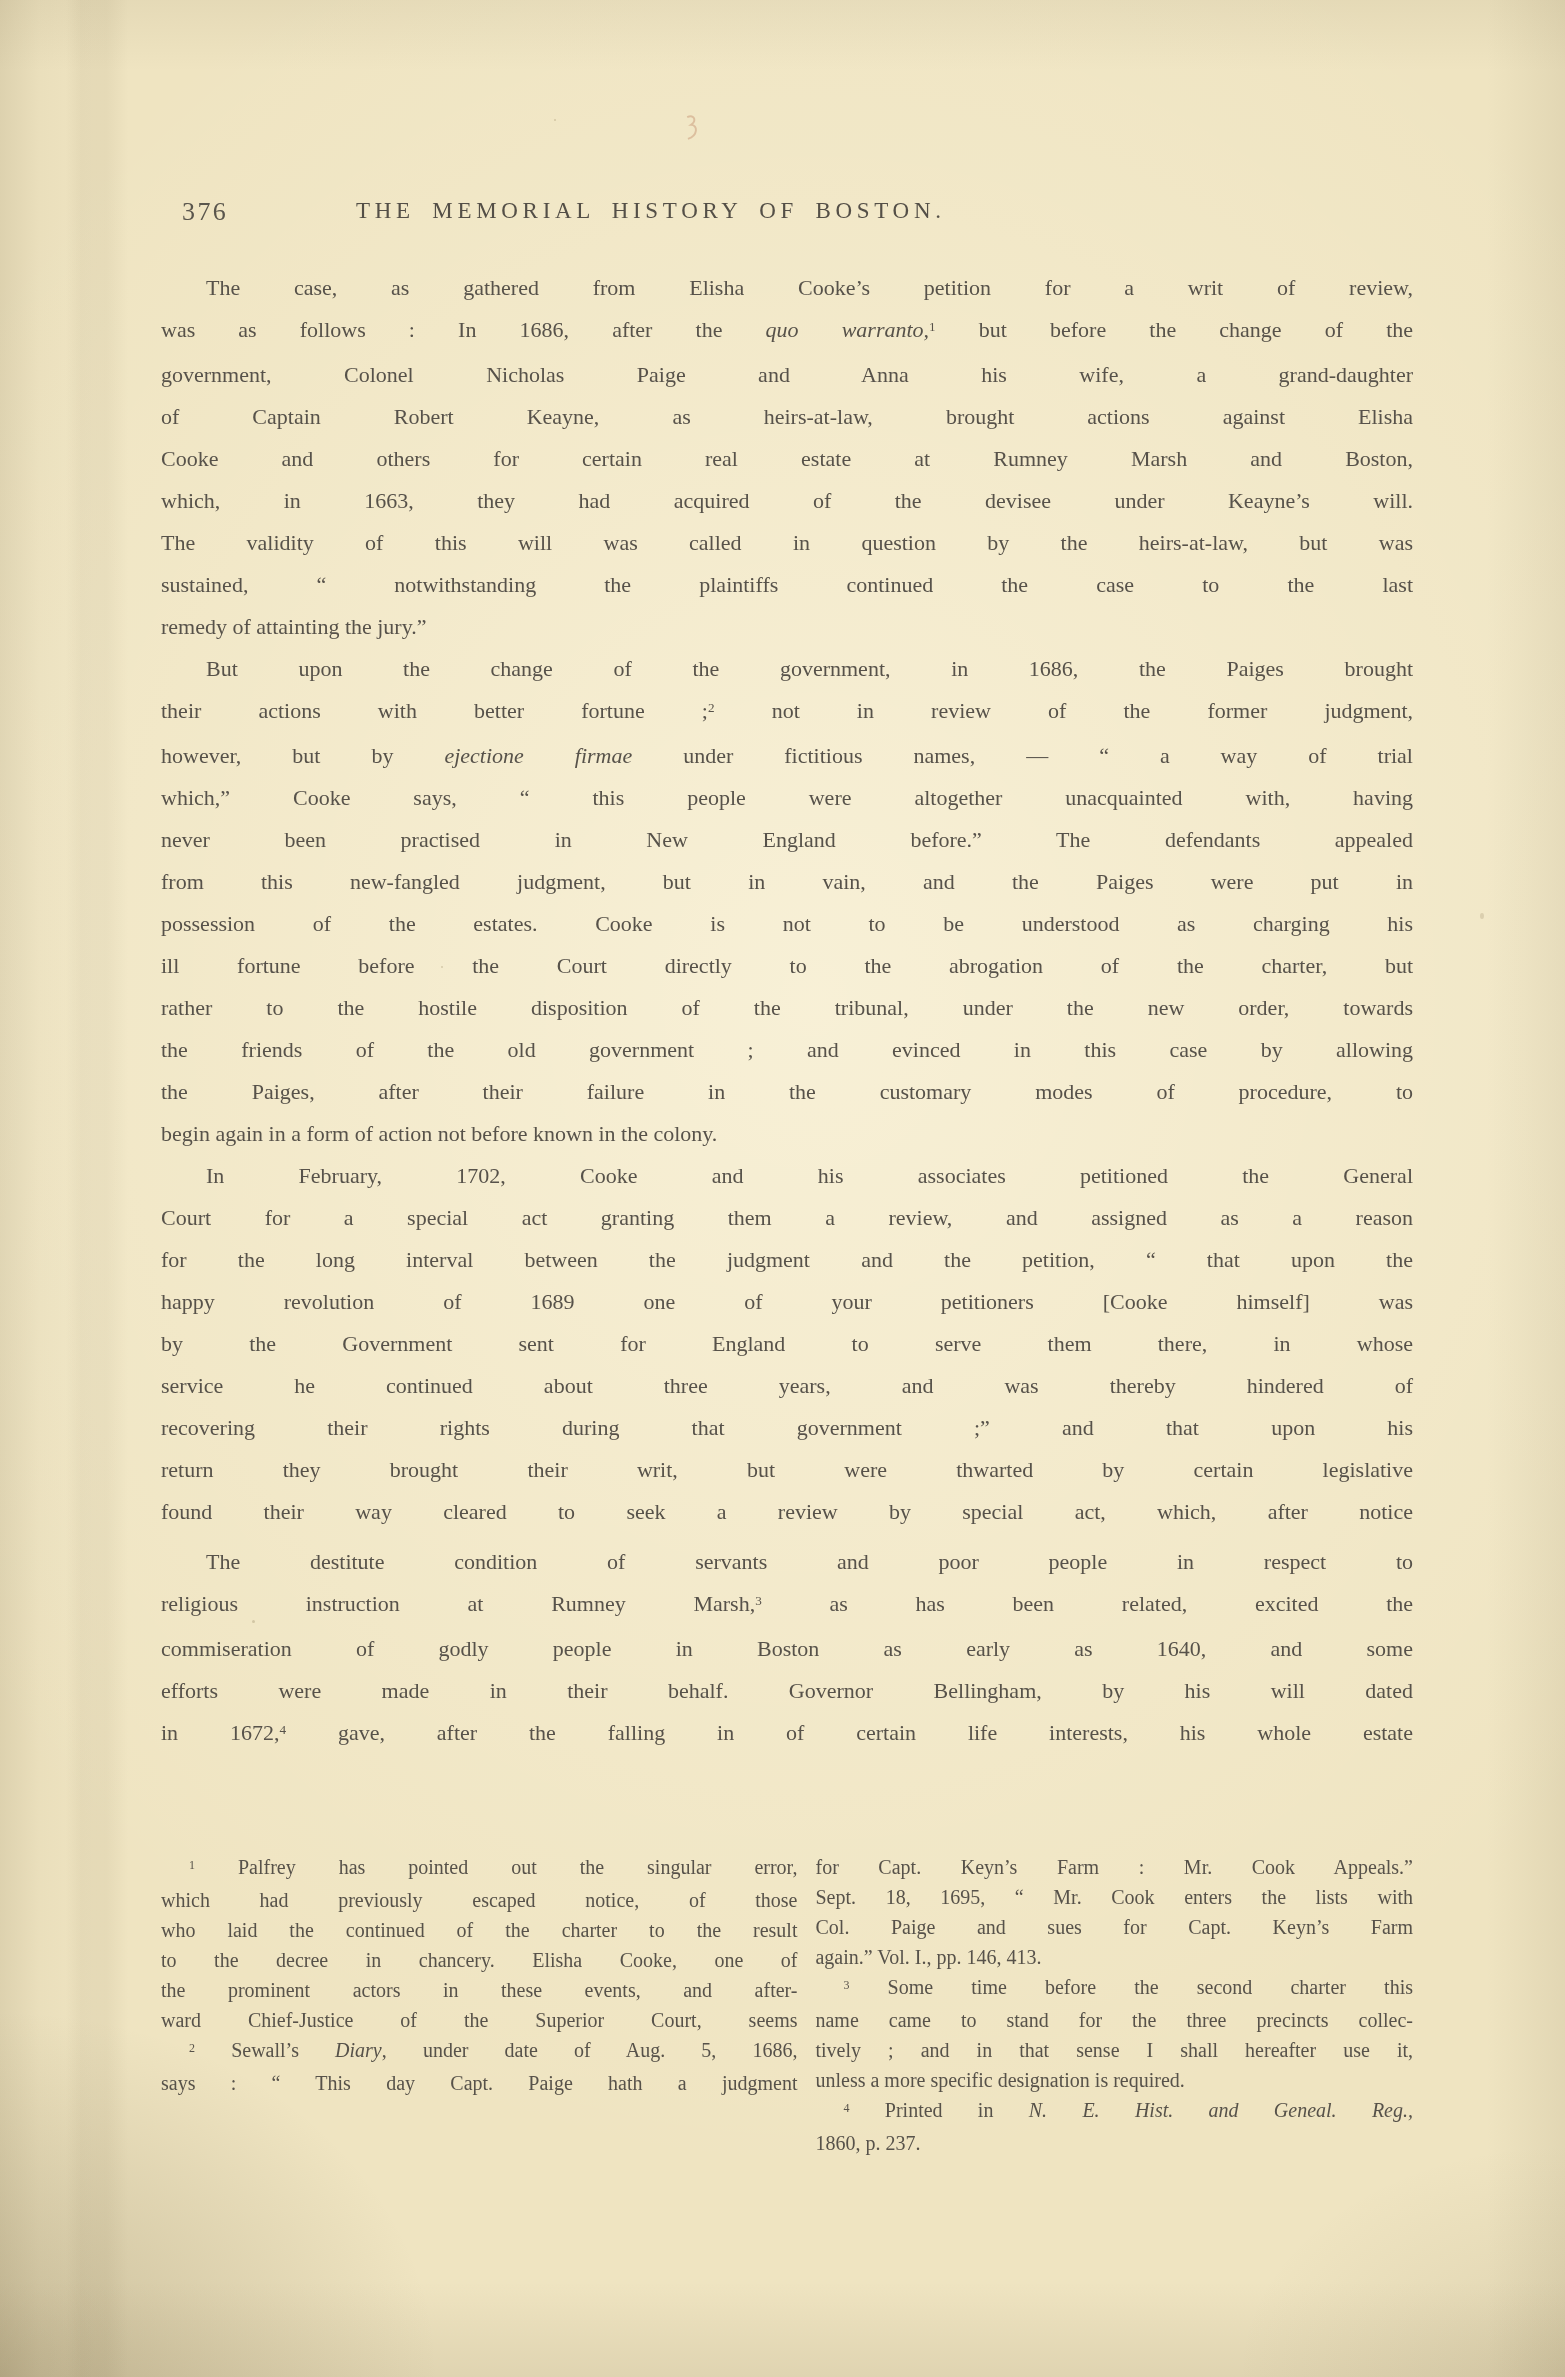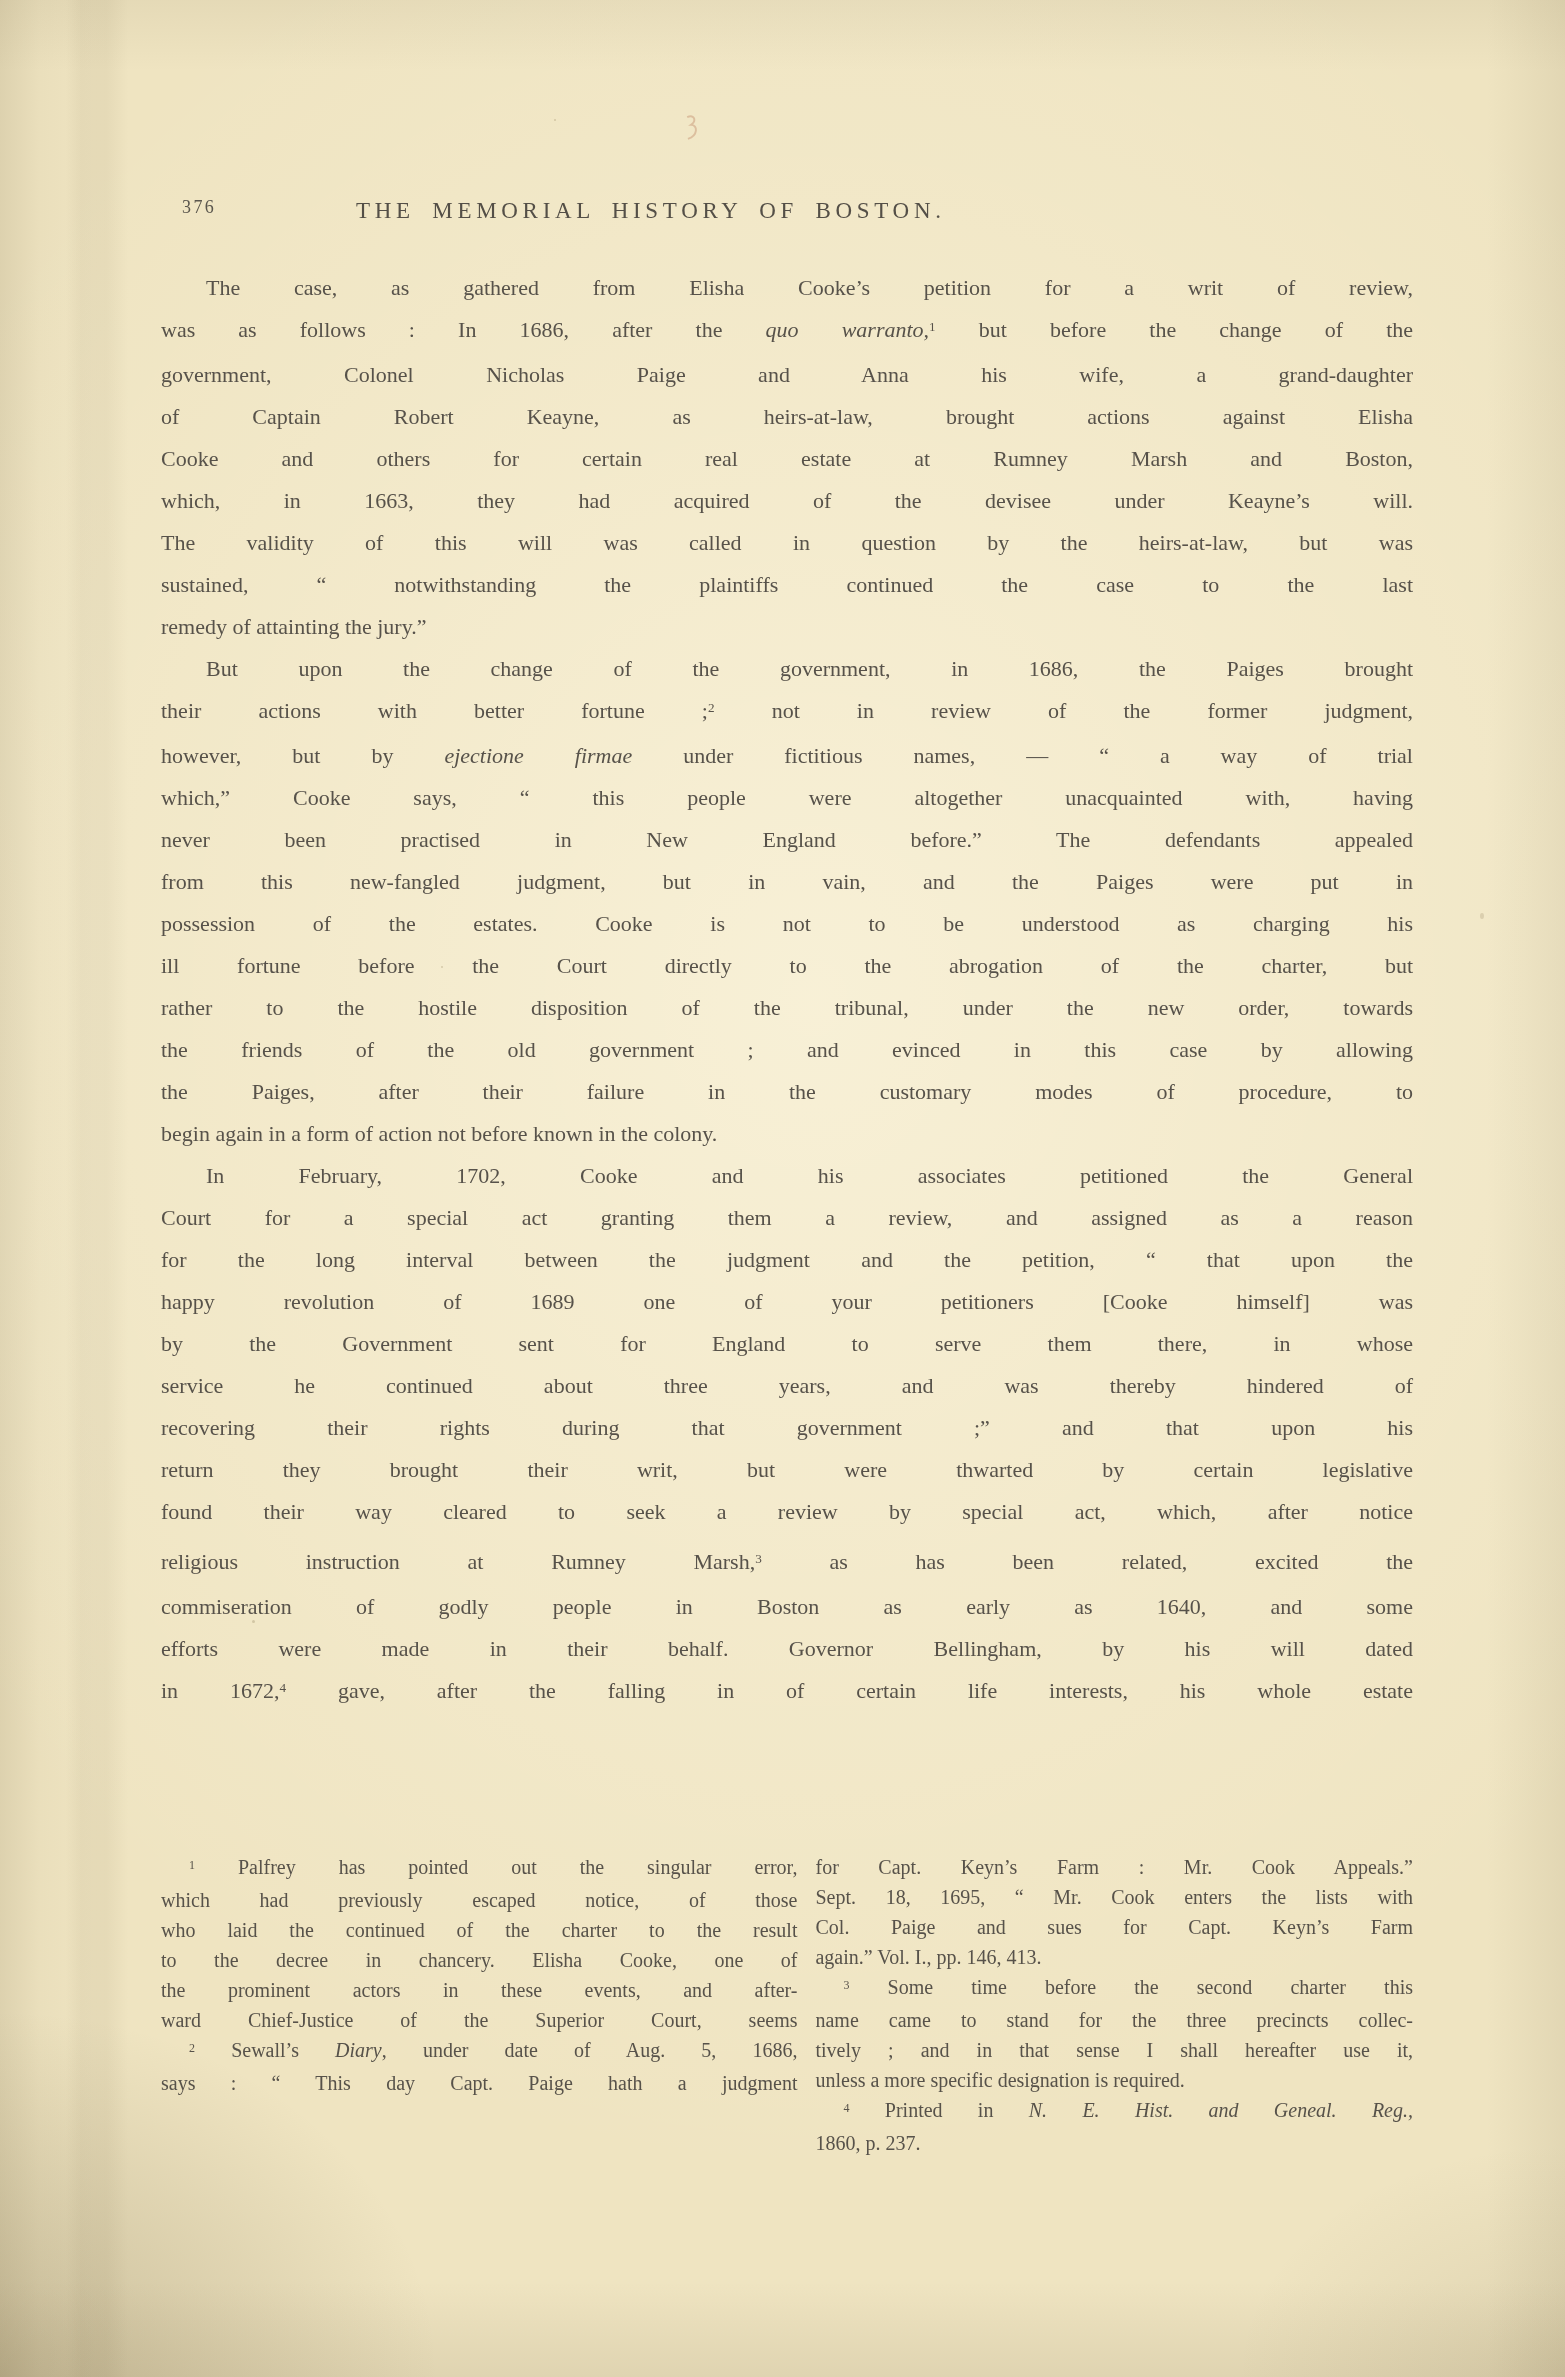--- a/index.html
+++ b/index.html
@@ -16,21 +16,21 @@
       radial-gradient(40% 22% at 0% 100%, rgba(100,85,50,0.28) 0%, rgba(100,85,50,0) 70%),
       radial-gradient(30% 14% at 100% 100%, rgba(100,85,50,0.12) 0%, rgba(100,85,50,0) 70%),
       linear-gradient(90deg, rgba(110,95,60,0) 4.2%, rgba(115,100,65,0.08) 5.2%, rgba(115,100,65,0.08) 6.8%, rgba(110,95,60,0) 8.2%),
       linear-gradient(90deg, rgba(110,95,60,0.14) 0%, rgba(110,95,60,0.04) 2.5%, rgba(110,95,60,0) 6%, rgba(110,95,60,0) 95%, rgba(110,95,60,0.10) 100%),
       linear-gradient(180deg, rgba(110,95,60,0.08) 0%, rgba(110,95,60,0) 3%, rgba(110,95,60,0) 96%, rgba(110,95,60,0.12) 100%),
       #efe4c1;
   }
   .running-head { position: absolute; top: 196px; left: 0; right: 0; height: 35px; }
   .pageno {
     position: absolute; left: 182px; top: 0.8px;
-    font-size: 18px; letter-spacing: 2.4px; color: #5a564d;
+    font-size: 26px; letter-spacing: 2.4px; color: #5a564d;
   }
   .rtitle {
     position: absolute; left: 356px; top: 2.4px;
     font-size: 23px; letter-spacing: 4.7px; word-spacing: 7px; color: #544f47;
     white-space: nowrap;
     font-family: Liberation Serif, serif;
   }
   .bodytext { position: absolute; top: 267px; left: 161px; width: 1252px; }
   .para { margin: 0; }
   .para.gap { margin-top: 7.8px; }
@@ -117,20 +117,21 @@
       <div class="line"><span>for the long interval between the judgment and the petition, “ that upon the</span></div>
       <div class="line"><span>happy revolution of 1689 one of your petitioners [Cooke himself] was</span></div>
       <div class="line"><span>by the Government sent for England to serve them there, in whose</span></div>
       <div class="line"><span>service he continued about three years, and was thereby hindered of</span></div>
       <div class="line"><span>recovering their rights during that government ;” and that upon his</span></div>
       <div class="line"><span>return they brought their writ, but were thwarted by certain legislative</span></div>
       <div class="line"><span>found their way cleared to seek a review by special act, which, after notice</span></div>
     </div>
 
     <div class="para gap">
+      <div class="line indent"><span>The destitute condition of servants and poor people in respect to</span></div>
       <div class="line"><span>religious instruction at Rumney Marsh,</span><span class="sup">3</span><span> as has been related, excited the</span></div>
       <div class="line"><span>commiseration of godly people in Boston as early as 1640, and some</span></div>
       <div class="line"><span>efforts were made in their behalf. Governor Bellingham, by his will dated</span></div>
       <div class="line"><span>in 1672,</span><span class="sup">4</span><span> gave, after the falling in of certain life interests, his whole estate</span></div>
     </div>
 
   </div>
 
   <div class="footnotes">
 

